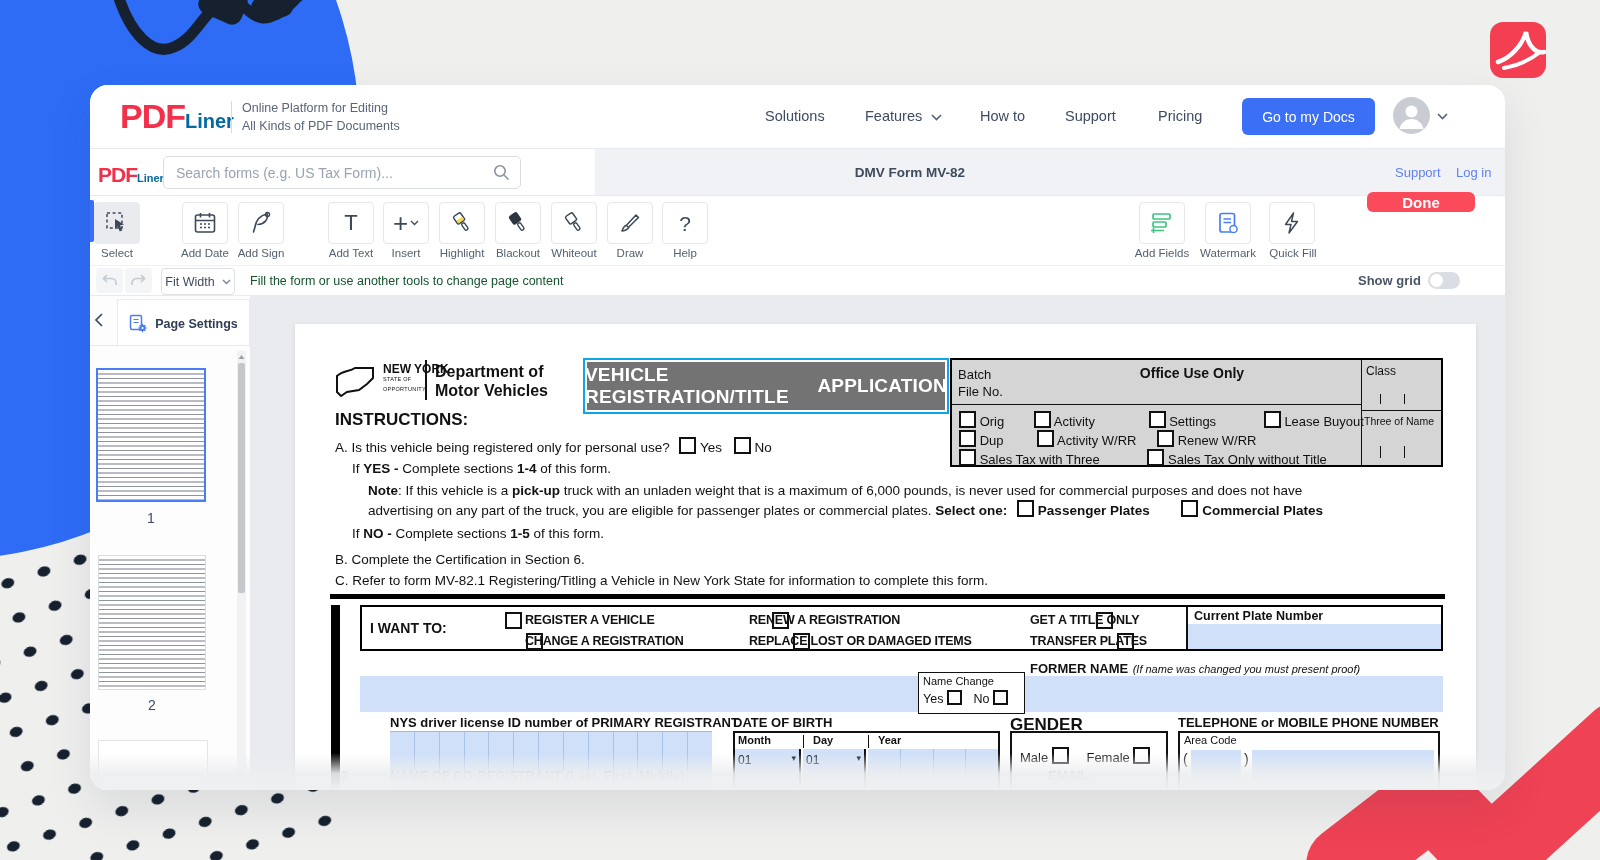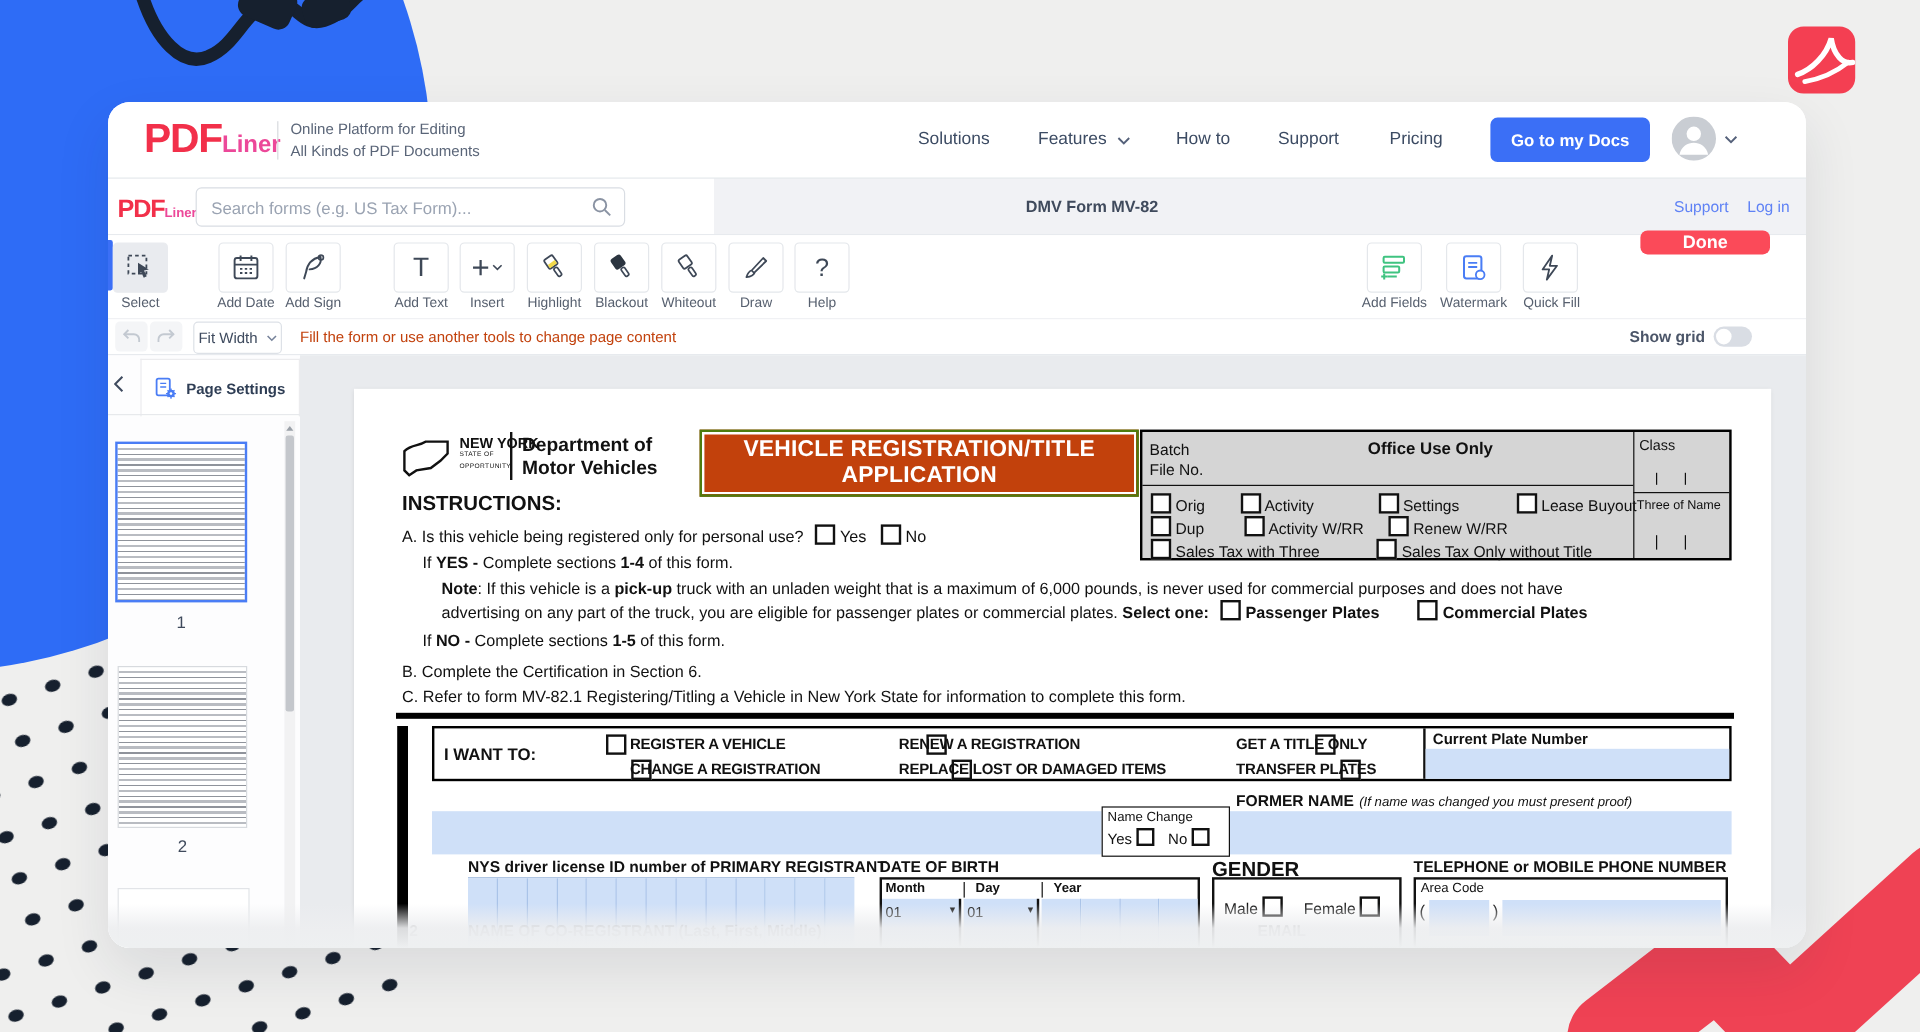--- a/index.html
+++ b/index.html
@@ -14,66 +14,66 @@
   .dots{left:-70px;top:545px;width:380px;height:340px;z-index:1;transform:rotate(-18deg);
         background-image:radial-gradient(ellipse 8px 6px at 10px 10px,#16202e 6px,transparent 7px);
         background-size:38px 36px}
   .redcheck{z-index:1}
   .acrobat{left:1490px;top:22px;width:56px;height:56px;background:#f43f52;border-radius:13px;z-index:1}
   
   .card{left:90px;top:85px;width:1415px;height:705px;background:#fff;border-radius:18px;z-index:2;
         box-shadow:0 18px 45px rgba(30,40,60,.10);overflow:hidden}
   .hdr-tagline{font-size:12.5px;color:#5a6578;line-height:18px}
   .navitem{font-size:14.5px;color:#3c4b63;cursor:pointer}
-  .cta{background:#3b6ff6;color:#fff;font-weight:bold;font-size:14px;border-radius:6px;
+  .cta{background:#3b6ff6;color:#fff;font-weight:normal;font-size:14px;border-radius:6px;
        display:flex;align-items:center;justify-content:center}
   .logo-pdf{color:#f2304a;font-weight:bold;letter-spacing:-1px}
-  .logo-liner{color:#ec4899;font-weight:bold}
+  .logo-liner{color:#0369a1;font-weight:bold}
   
   .subhdr-gray{background:#f1f2f5}
   .search{border:1px solid #d9dde3;border-radius:5px;background:#fff;height:33px;width:358px;
           font-size:14px;color:#3c4b63;padding:0 34px 0 12px;box-sizing:border-box;outline:none}
   .search::placeholder{color:#9aa3b2}
   .doc-title{font-size:13.5px;font-weight:bold;color:#3f4a5c}
   .toplink{font-size:13px;color:#5f82f5;cursor:pointer}
   
   .tool{width:46px;height:42px;border:1px solid #e4e7eb;border-radius:4px;background:#fff;
         display:flex;align-items:center;justify-content:center;cursor:pointer;box-sizing:border-box}
   .tool.active{background:#e9ebef;border-color:#e9ebef}
   .tool-label{font-size:11.5px;color:#57606f;text-align:center;white-space:nowrap}
   .done{background:#fb4a59;color:#fff;font-weight:bold;font-size:15px;border-radius:6px;
         display:flex;align-items:center;justify-content:center;cursor:pointer}
   .accent-strip{width:4px;background:#3b6ff6;border-radius:0 2px 2px 0}
   
   .smallbox{background:#f4f5f7;border-radius:4px;display:flex;align-items:center;justify-content:center}
   .fitwidth{border:1px solid #dde1e7;border-radius:4px;background:#fff;display:flex;align-items:center;
             justify-content:center;gap:7px;font-size:12.5px;color:#3e4a5e;cursor:pointer}
-  .hint{font-size:12.5px;color:#c2410c}
+  .hint{font-size:12.5px;color:#14532d}
   .showgrid{font-size:13px;font-weight:bold;color:#4b5568}
   .toggle{width:32px;height:17px;border-radius:9px;background:#d9dde4;position:relative;cursor:pointer}
   .knob{position:absolute;left:2px;top:2px;width:13px;height:13px;border-radius:50%;background:#fff}
   
   .content-bg{background:#e9ebee}
   .sidebar{background:#fdfdfe}
   .ps-tab{border:1px solid #ececee;border-bottom:none;background:#fff;display:flex;align-items:center;
           justify-content:center;gap:7px;font-size:12.5px;font-weight:bold;color:#2f3e55;cursor:pointer}
   .thumb{background:#fff;border:1px solid #d7dade;box-sizing:border-box;
          background-image:repeating-linear-gradient(#ffffff 0 3px,#b9bcc2 3px 5px,#ffffff 5px 8px,#8f939b 8px 9px);cursor:pointer}
   .thumb.sel{border:2px solid #4a7df5}
   .pagenum{font-size:14px;color:#3f4a5c;text-align:center}
   .sb-track{background:#f2f2f3}
   .sb-thumb{background:#c4c7cc;border-radius:2px}
   
   .doc{background:#fff;box-shadow:0 1px 4px rgba(0,0,0,.10)}
   .doc *{color:#111}
   .f13{font-size:13.5px}
   .fb{font-weight:bold}
   .fi{font-style:italic}
-  .banner{background:#c2410c;border:2px solid #4d7c0f;box-shadow:inset 0 0 0 2px #fff;color:#fff;
-          display:flex;flex-direction:column;align-items:center;justify-content:center}
+  .banner{background:#737373;border:2px solid #0ea5e9;box-shadow:inset 0 0 0 2px #fff;color:#fff;
+          display:flex;flex-direction:row;align-items:center;justify-content:center}
   .banner div{color:#fff;font-weight:bold;font-size:19px;letter-spacing:.2px;line-height:22px}
   .officebox{background:#d5d5d5;border:2px solid #000;box-sizing:border-box}
   .cb{position:relative;display:inline-block;width:13px;height:13px;border:2px solid #111;background:#fff;
       vertical-align:-2px;box-sizing:content-box}
   .cb.halo::before{content:"";position:absolute;left:-6px;top:-6px;width:23px;height:23px;border-radius:50%;
       background:rgba(178,204,244,.30);border:1px solid rgba(150,185,240,.55);z-index:-1}
   .bluefield{background:#cfe0f8}
   .wantbox{border:2px solid #000;box-sizing:border-box}
   .wlabel{font-weight:bold;font-size:12.5px;letter-spacing:-.2px;white-space:nowrap}
   .seg{display:flex}

